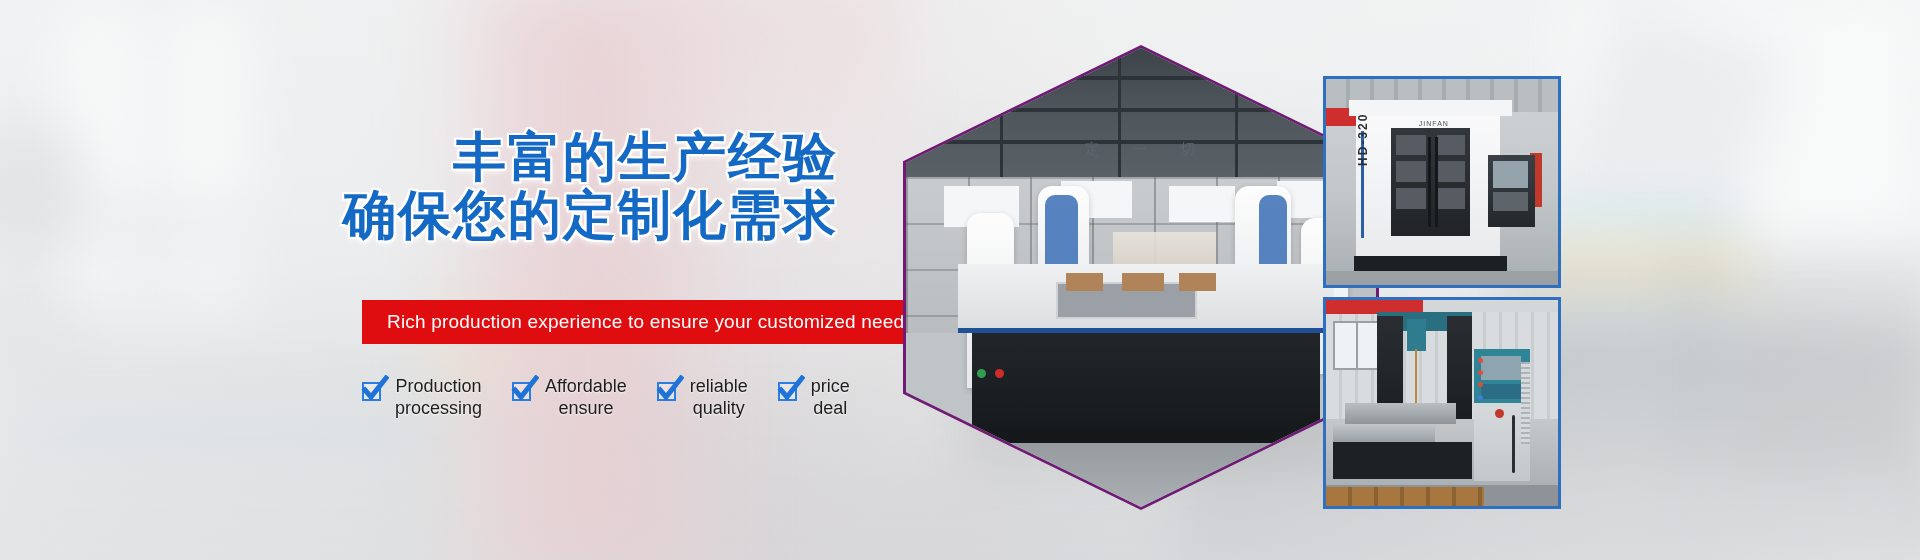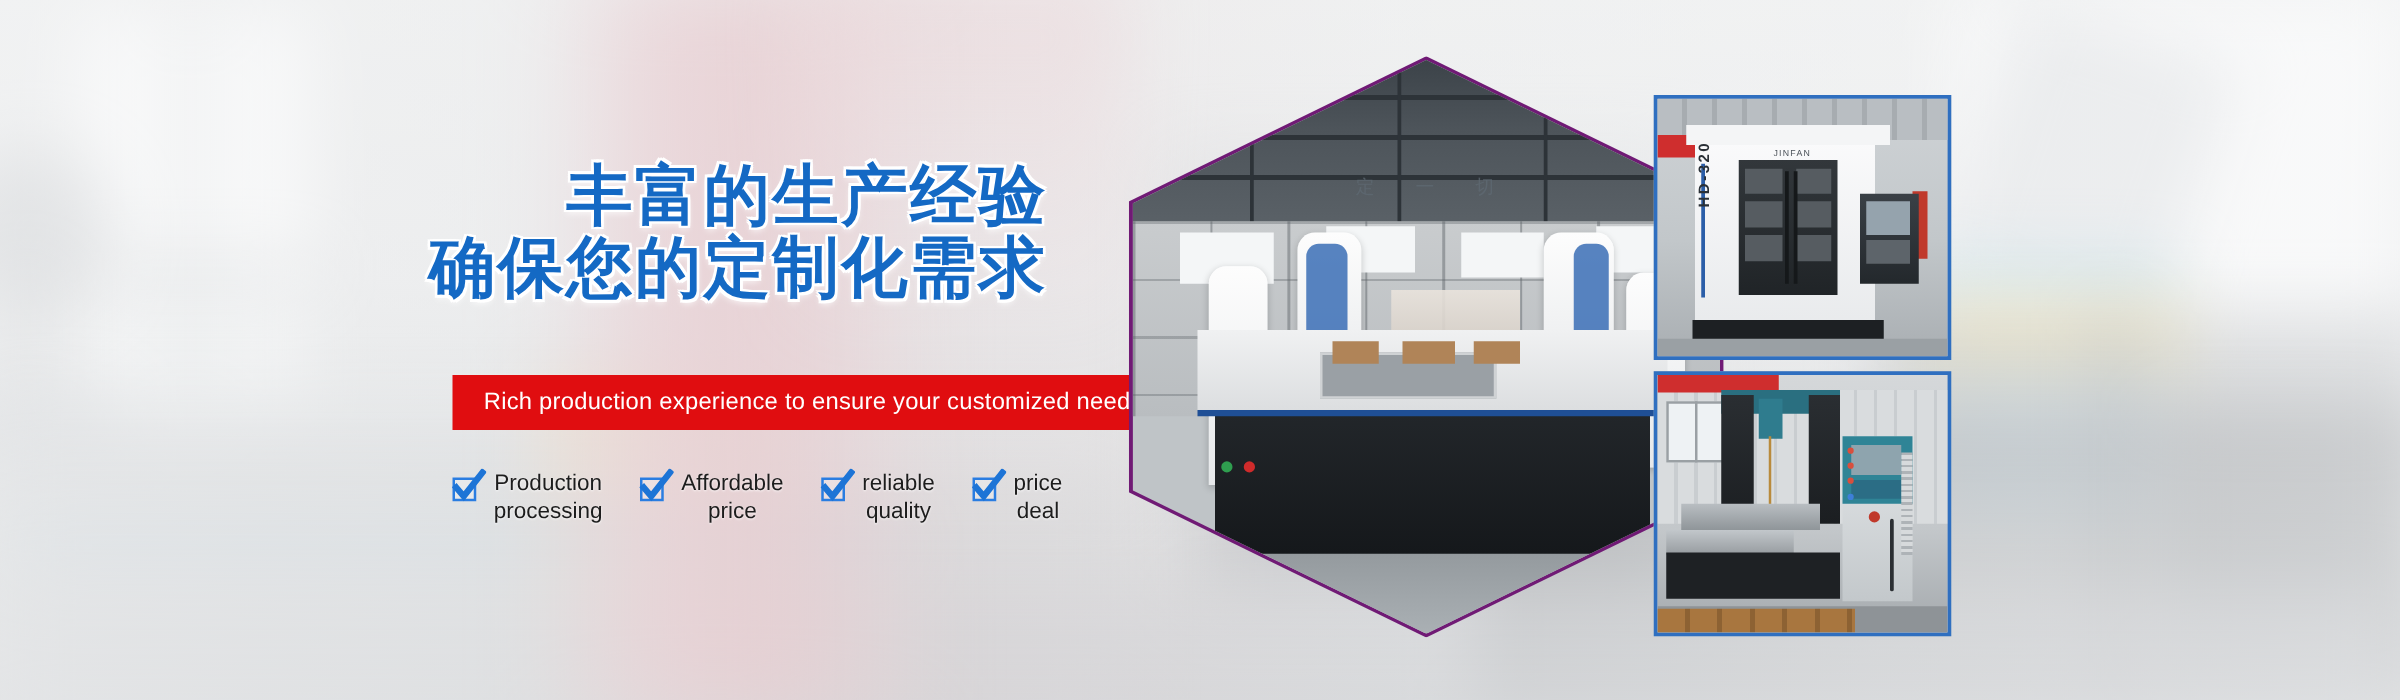--- a/index.html
+++ b/index.html
@@ -303,21 +303,21 @@
     </div>
 
     <div class="feature">
       <span class="cb-wrap">
         <span class="cb-box"></span>
         <svg class="cb-tick" viewBox="0 0 28 28" aria-hidden="true">
           <path d="M4 15 L10 22 L25 3" fill="none" stroke="#1d74d6" stroke-width="5" stroke-linecap="square" stroke-linejoin="miter"></path>
         </svg>
       </span>
       <span class="feature-label">Affordable
-price</span>
+ensure</span>
     </div>
 
     <div class="feature">
       <span class="cb-wrap">
         <span class="cb-box"></span>
         <svg class="cb-tick" viewBox="0 0 28 28" aria-hidden="true">
           <path d="M4 15 L10 22 L25 3" fill="none" stroke="#1d74d6" stroke-width="5" stroke-linecap="square" stroke-linejoin="miter"></path>
         </svg>
       </span>
       <span class="feature-label">reliable

